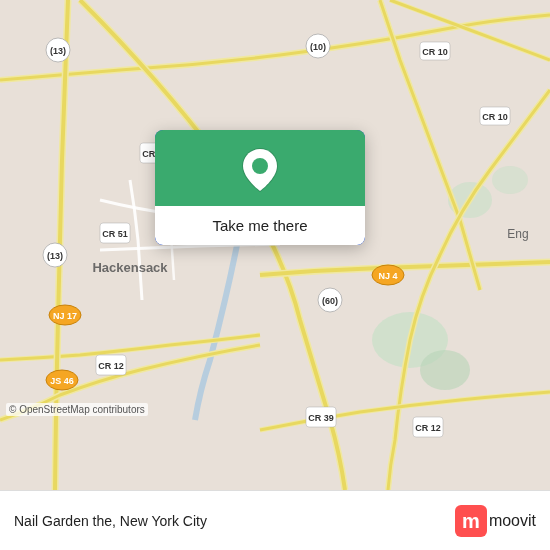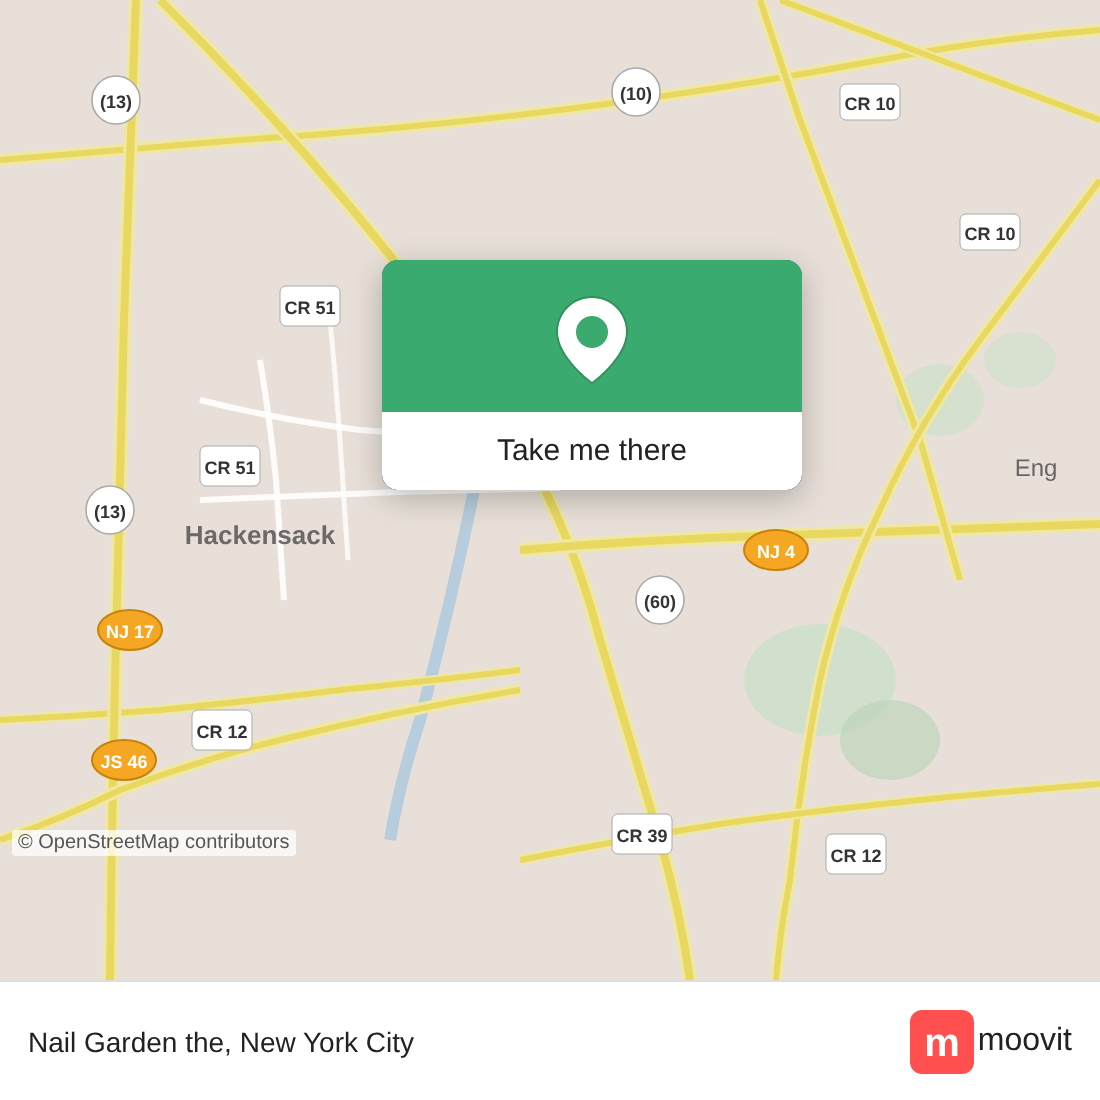--- a/index.html
+++ b/index.html
@@ -39,21 +39,20 @@
       top: 130px;
       left: 155px;
       width: 210px;
       background: #1d4ed8;
       border-radius: 8px;
       box-shadow: 0 4px 16px rgba(0,0,0,0.25);
       display: flex;
       flex-direction: column;
       align-items: center;
       overflow: hidden;
-      margin-left: 36px;
     }
 
     #popup-green-area {
       background: #3aaa6e;
       width: 100%;
       padding: 20px 20px 14px 20px;
       display: flex;
       flex-direction: column;
       align-items: center;
     }
@@ -107,21 +106,21 @@
     }
 
     #moovit-text {
       font-size: 16px;
       font-weight: normal;
       color: #222;
     }
 
     #osm-attribution {
       position: absolute;
-      bottom: 62px;
+      bottom: 74px;
       left: 6px;
       font-size: 10px;
       color: #555;
       background: rgba(255,255,255,0.75);
       padding: 1px 3px;
       border-radius: 2px;
     }
   </style>
 </head>
 <body>

